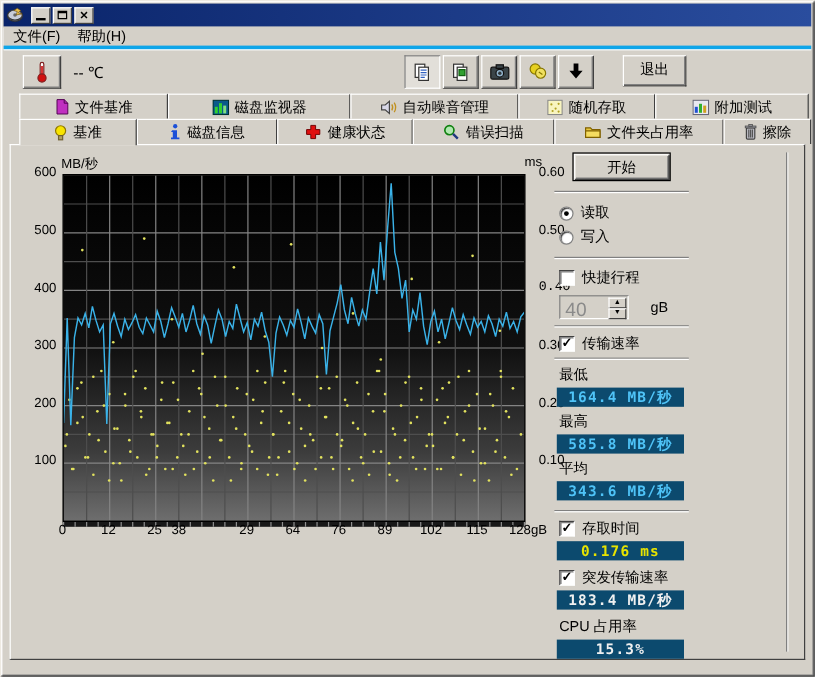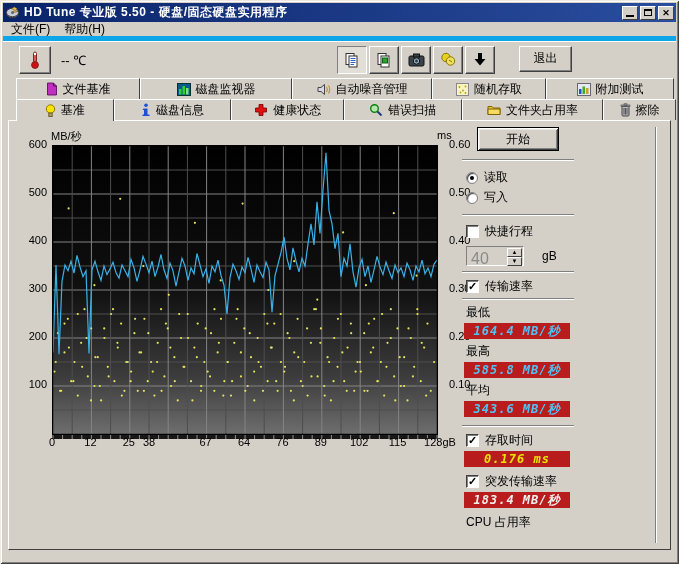--- a/index.html
+++ b/index.html
@@ -15,21 +15,21 @@
     display:flex; align-items:center; padding:0 2px; }
   .titlebar .ticon { width:15px; height:15px; margin-right:4px; }
   .titlebar .ttext { color:#fff; font-weight:bold; font-size:12px; letter-spacing:.5px; white-space:nowrap; overflow:hidden; flex:1; }
   .winbtn { width:16px; height:14px; background:#d4d0c8; margin-left:2px;
     border-top:1px solid #fff; border-left:1px solid #fff; border-right:1px solid #404040; border-bottom:1px solid #404040;
     display:flex; align-items:center; justify-content:center; font-size:9px; font-weight:bold; color:#000; }
   .glyph-min { width:8px; height:2px; background:#000; margin-top:7px; }
   .glyph-max { width:8px; height:7px; border:1px solid #000; border-top:2px solid #000; }
   
   .menubar { height:19px; display:flex; align-items:center; padding-left:1px;
-    border-bottom:5px solid #0ea5e9; box-shadow:0 1px 0 #fff; }
+    border-bottom:3px solid #0ea5e9; box-shadow:0 1px 0 #fff; }
   .menuitem { font-size:12px; color:#000; padding:2px 7px; }
   
   .toolbar { height:37px; display:flex; align-items:center; padding:0 4px; }
   .combo { width:233px; height:22px; background:#fff; display:flex;
     border-top:1px solid #404040; border-left:1px solid #404040; border-bottom:1px solid #fff; border-right:1px solid #fff;
     box-shadow:inset 1px 1px 0 #808080; }
   .combo .ctext { flex:1; font-family:"Liberation Mono", monospace; font-size:11px; padding:4px 3px 0 4px; white-space:nowrap; overflow:hidden; }
   .combo .cbtn { width:17px; height:18px; margin:1px; background:#d4d0c8;
     border-top:1px solid #fff; border-left:1px solid #fff; border-right:1px solid #404040; border-bottom:1px solid #404040;
     display:flex; align-items:center; justify-content:center; font-size:7px; color:#000; }
@@ -71,39 +71,38 @@
     border-top:1px solid #404040; border-left:1px solid #404040; border-bottom:1px solid #fff; border-right:1px solid #fff;
     box-shadow:inset 1px 1px 0 #808080; font-size:11px; font-weight:bold; line-height:11px; text-align:center; }
   .spinrow { display:flex; align-items:center; padding-left:8px; margin-top:6px; }
   .spinbox { width:58px; height:20px; background:#d4d0c8; display:flex;
     border-top:1px solid #808080; border-left:1px solid #808080; border-bottom:1px solid #fff; border-right:1px solid #fff; }
   .spinbox .sval { flex:1; font-size:16px; color:#8a8a8a; padding:3px 0 0 4px; }
   .spinner { width:15px; display:flex; flex-direction:column; margin:1px; }
   .spinner div { flex:1; background:#d4d0c8; border:1px solid; border-color:#fff #404040 #404040 #fff;
     font-size:6px; line-height:7px; text-align:center; color:#000; }
   .gb { font-size:12px; margin-left:18px; }
-  .lcd { width:106px; height:16px; background:#b91c1c; margin:2px 0 0 6px;
+  .lcd { width:106px; height:16px; background:#0c4a6e; margin:2px 0 0 6px;
     font-family:"DejaVu Sans Mono", monospace; font-size:12px; font-weight:bold;
-    display:flex; align-items:center; justify-content:center; letter-spacing:1px;font-style:italic; }
+    display:flex; align-items:center; justify-content:center; letter-spacing:1px; }
   .lcd.cyan { color:#4fc3f7; } .lcd.yellow { color:#e8e400; } .lcd.white { color:#f0f0f0; }
   .flabel { font-size:12px; padding-left:8px; margin-top:4px; }
 </style>
 </head>
 <body>
 
 <div id="window">
 
   <div class="titlebar">
     <svg class="ticon" viewBox="0 0 16 16">
       <ellipse cx="8" cy="9" rx="6.5" ry="4.5" fill="#9aa0b4" stroke="#333"></ellipse>
       <ellipse cx="8" cy="8" rx="6.5" ry="4.5" fill="#c8ccd8" stroke="#333"></ellipse>
       <circle cx="8" cy="8" r="1.6" fill="#666"></circle>
       <path d="M10 2 L13 4 L11 6 L14 7 L9 8 L10 5 L7 4 Z" fill="#e8c050" stroke="#705010" stroke-width="0.6"></path>
     </svg>
-    <div class="ttext">HD Tune 专业版 5.50 - 硬盘/固态硬盘实用程序</div>
     <div class="winbtn">
         <div class="glyph-min"></div>
       </div>
     <div class="winbtn">
         <div class="glyph-max"></div>
       </div>
     <div class="winbtn">
         <span>✕</span>
       </div>
   </div>
@@ -576,31 +575,31 @@
           <div class="ytick" style="left: 4px; top: 17px;">600</div>
           <div class="ytick" style="left: 4px; top: 65px;">500</div>
           <div class="ytick" style="left: 4px; top: 113px;">400</div>
           <div class="ytick" style="left: 4px; top: 161px;">300</div>
           <div class="ytick" style="left: 4px; top: 209px;">200</div>
           <div class="ytick" style="left: 4px; top: 257px;">100</div>
         </div>
       <div id="yticks-right">
           <div class="ytick2" style="left: 440px; top: 17px;">0.60</div>
           <div class="ytick2" style="left: 440px; top: 65px;">0.50</div>
-          <div class="ytick2" style="left: 440px; top: 113px;">0.40</div>
+          <div class="ytick2" style="left: 440px; top: 113px; font-family: Liberation Mono, monospace;">0.40</div>
           <div class="ytick2" style="left: 440px; top: 161px;">0.30</div>
           <div class="ytick2" style="left: 440px; top: 209px;">0.20</div>
           <div class="ytick2" style="left: 440px; top: 257px;">0.10</div>
         </div>
       <div id="xticks">
           <div class="xtick" style="left: 21px; top: 315px;">0</div>
           <div class="xtick" style="left: 59.4px; top: 315px;">12</div>
           <div class="xtick" style="left: 97.8px; top: 315px;">25</div>
           <div class="xtick" style="left: 118px; top: 315px; text-align: center;">38</div>
-          <div class="xtick" style="left: 174.6px; top: 315px;">67</div>
+          <div class="xtick" style="left: 174.6px; top: 315px;">29</div>
           <div class="xtick" style="left: 213px; top: 315px;">64</div>
           <div class="xtick" style="left: 251.4px; top: 315px;">76</div>
           <div class="xtick" style="left: 289.8px; top: 315px;">89</div>
           <div class="xtick" style="left: 328.2px; top: 315px;">102</div>
           <div class="xtick" style="left: 366.6px; top: 315px;">115</div>
           <div class="xtick" style="left: 409px; top: 315px;">128gB</div>
         </div>
     </div>
 
     <div class="vgroove"></div>
@@ -655,16 +654,17 @@
       </div>
       <div class="lcd yellow">0.176 ms</div>
 
       <div class="row" style="margin-top:6px;">
         <div class="checkbox">✓</div>
         <span>突发传输速率</span>
       </div>
       <div class="lcd white">183.4 MB/秒</div>
 
       <div class="flabel" style="margin-top:6px;">CPU 占用率</div>
+      <div class="lcd white">15.3%</div>
     </div>
   </div>
 
 </div>
 
 </body></html>

